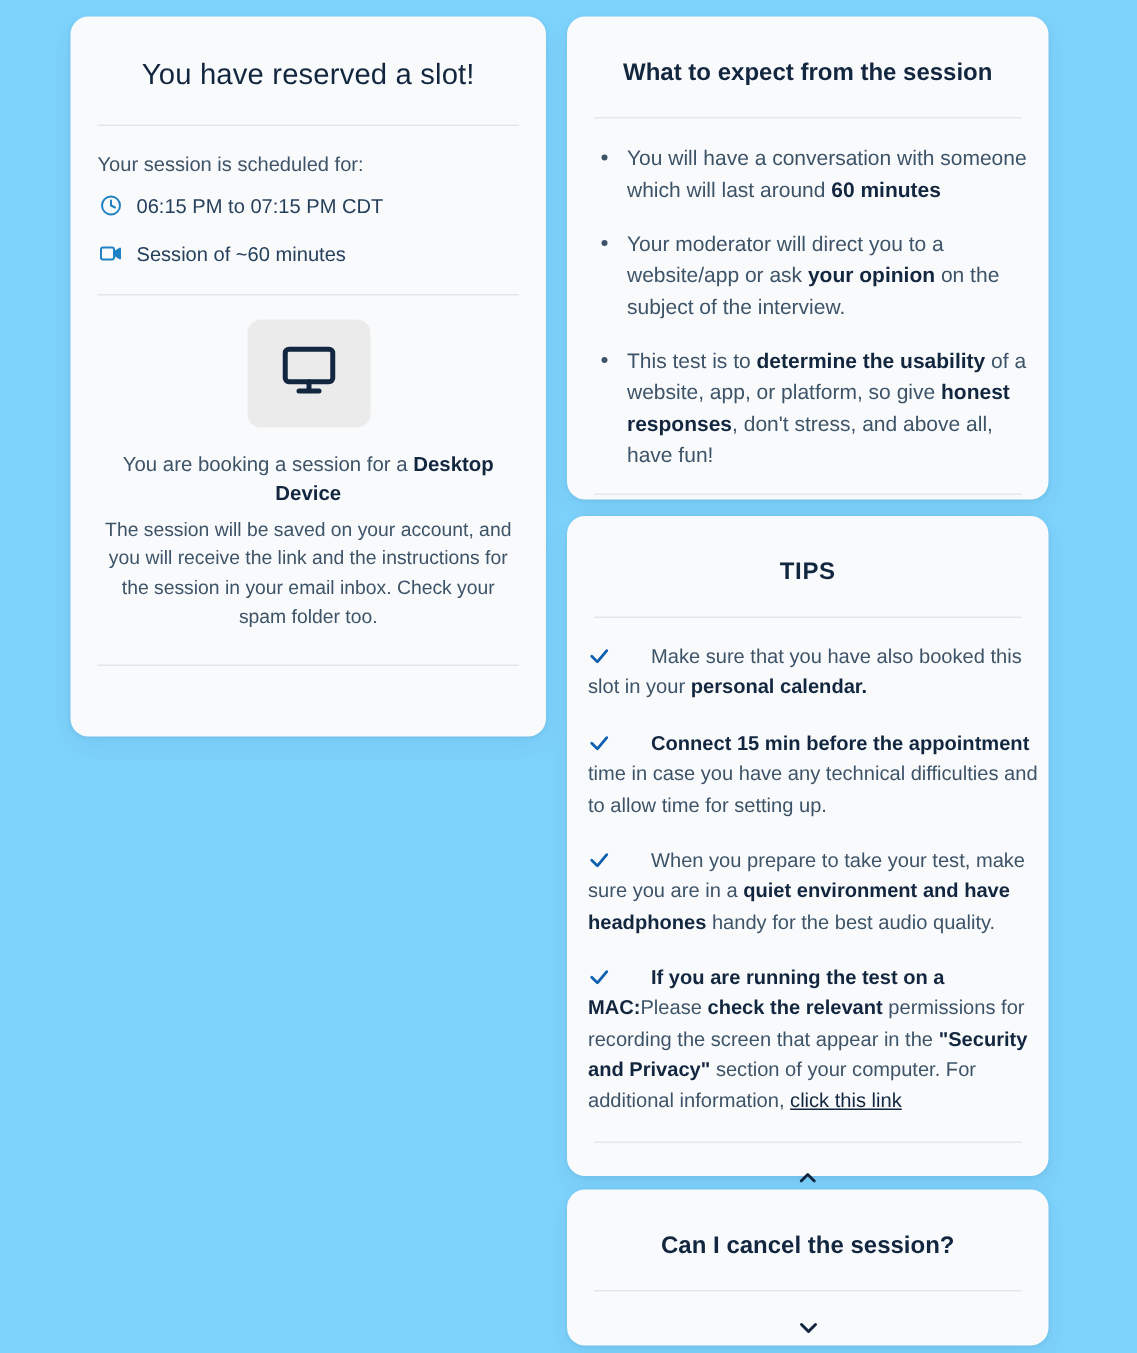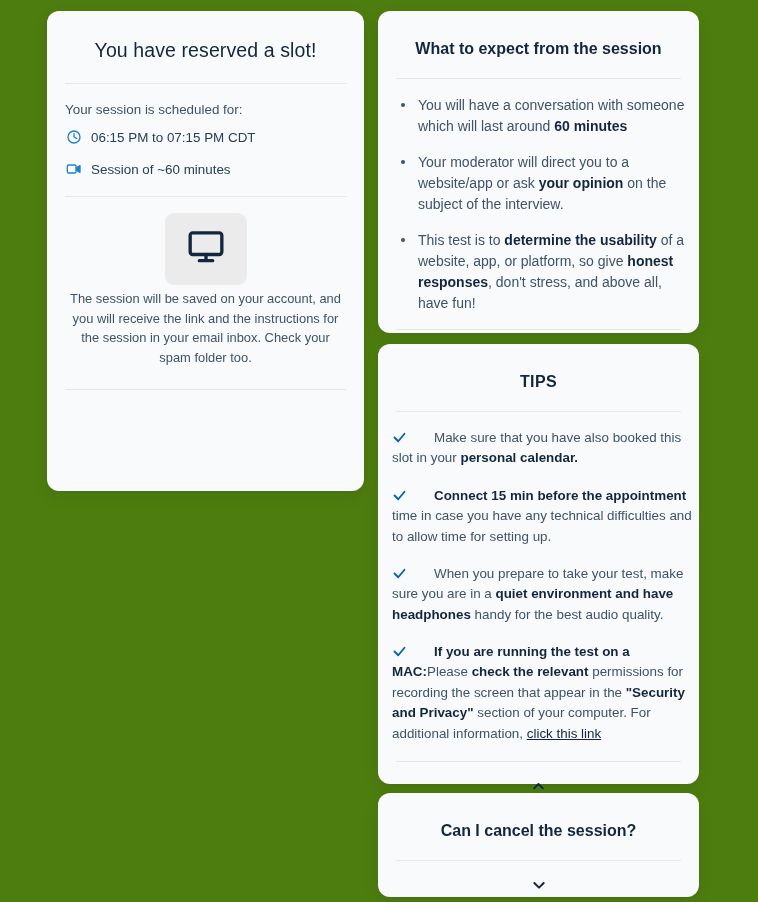--- a/index.html
+++ b/index.html
@@ -6,21 +6,21 @@
   html, body {
     margin: 0; padding: 0;
     width: 758px; height: 902px;
     background: #ffffff;
     font-family: "Liberation Sans", sans-serif;
     overflow: hidden;
   }
   .page {
     position: relative;
     width: 758px; height: 902px;
-    background: #4d7c0f;
+    background: #7dd3fc;
   }
 
   
   .card {
     position: absolute;
     background: #f9fafb;
     border-radius: 12px;
     box-shadow: 0 1px 3px rgba(22,40,64,.07), 0 6px 18px rgba(22,40,64,.06);
   }
   .card-title {
@@ -217,20 +217,23 @@
 
       <div class="device-wrap">
         <div class="device-tile">
           <span>
             <svg width="40" height="40" viewBox="0 0 24 24" fill="none" stroke="#12263f" stroke-width="2" stroke-linecap="round" stroke-linejoin="round">
               <rect x="2.5" y="3.5" width="19" height="13" rx="1.5"></rect>
               <line x1="12" y1="16.5" x2="12" y2="20"></line>
               <line x1="8" y1="20.2" x2="16" y2="20.2"></line>
             </svg>
           </span>
+        </div>
+        <div class="device-caption">
+          <span>You are booking a session for a </span><b>Desktop Device</b>
         </div>
         <div class="device-note">The session will be saved on your account, and you will receive the link and the instructions for the session in your email inbox. Check your spam folder too.</div>
       </div>
 
       <div class="divider res-bottom-divider" style="margin-left:0;margin-right:0;"></div>
     </div>
   </div>
 
   <div class="card" id="expect-card">
     <div class="card-title">What to expect from the session</div>

